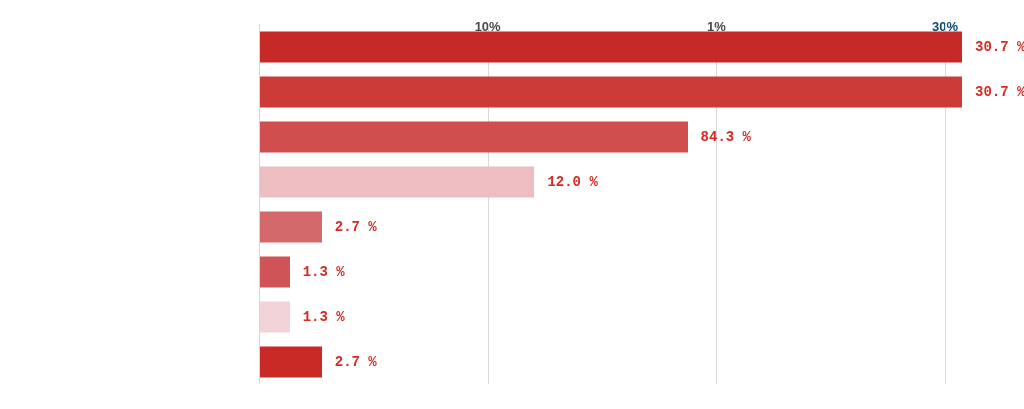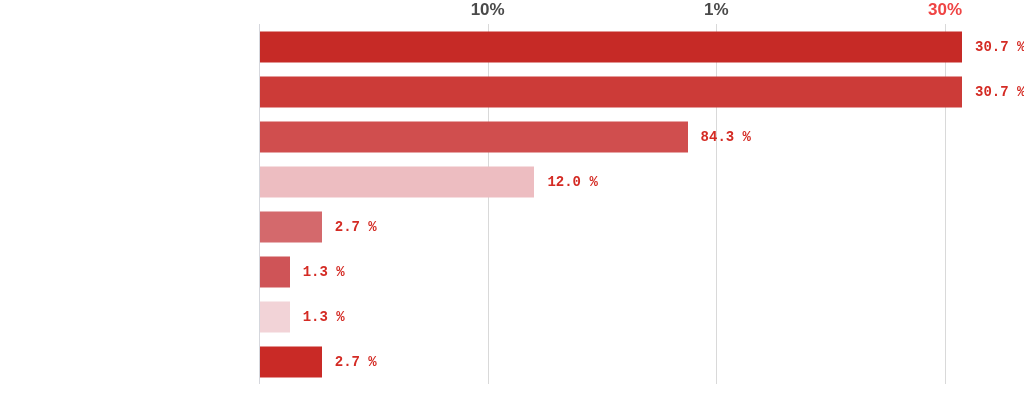--- a/index.html
+++ b/index.html
@@ -45,23 +45,23 @@
     left: 259px;
     top: 24px;
     width: 1px;
     height: 360px;
     background: #d5d7dd;
   }
 
   
   .tick-label {
     position: absolute;
-    top: 0;
+    top: 19px;
     transform: translateX(-50%);
-    font-size: 17px;
+    font-size: 13px;
     font-weight: bold;
     color: #4a4a4a;
     letter-spacing: 0px;
     white-space: nowrap;
   }
 
   
   .row {
     position: absolute;
     left: 0;
@@ -89,21 +89,21 @@
   }
 </style>
 </head>
 <body>
 
 <div id="chart-root">
 
   <div id="ticks">
       <div class="tick-label" style="left: 487.667px; color: rgb(74, 74, 74);">10%</div>
       <div class="tick-label" style="left: 716.333px; color: rgb(74, 74, 74);">1%</div>
-      <div class="tick-label" style="left: 945px; color: #ef4444;">30%</div>
+      <div class="tick-label" style="left: 945px; color: #0c4a6e;">30%</div>
     </div>
 
   <div class="cat-axis"></div>
 
   <div class="plot-area">
     <div id="gridlines">
         <div class="gridline" style="left: 228.667px; background: rgb(217, 217, 217);"></div>
         <div class="gridline" style="left: 457.333px; background: rgb(217, 217, 217);"></div>
         <div class="gridline" style="left: 686px; background: rgb(217, 217, 217);"></div>
       </div>

